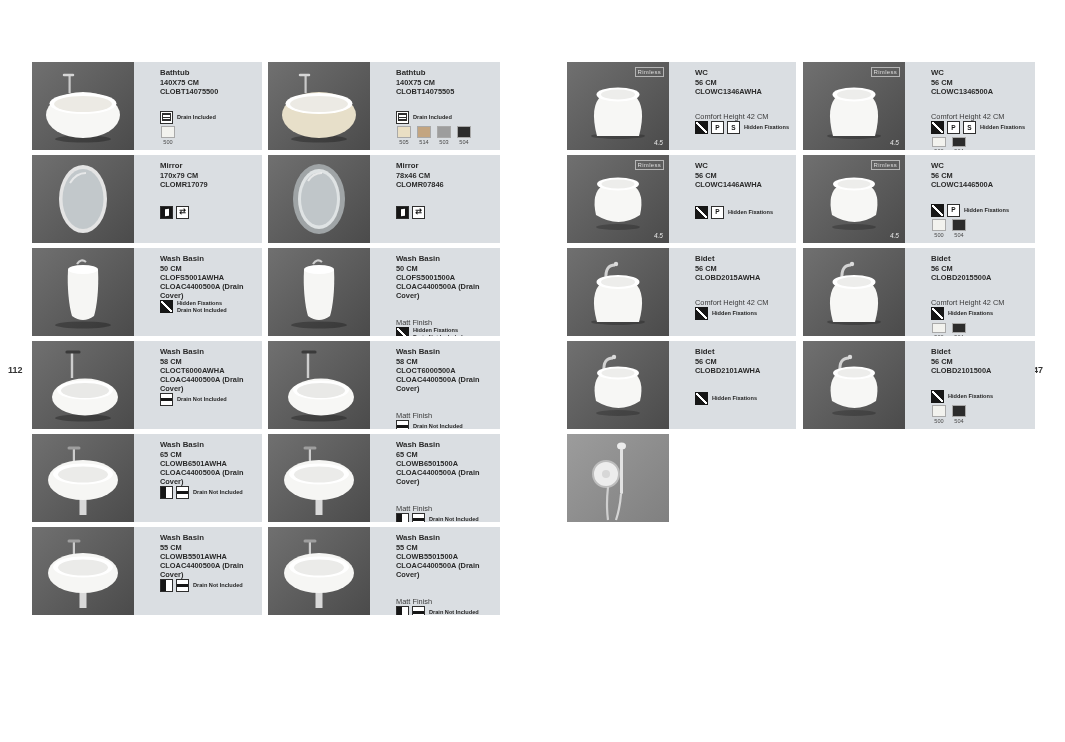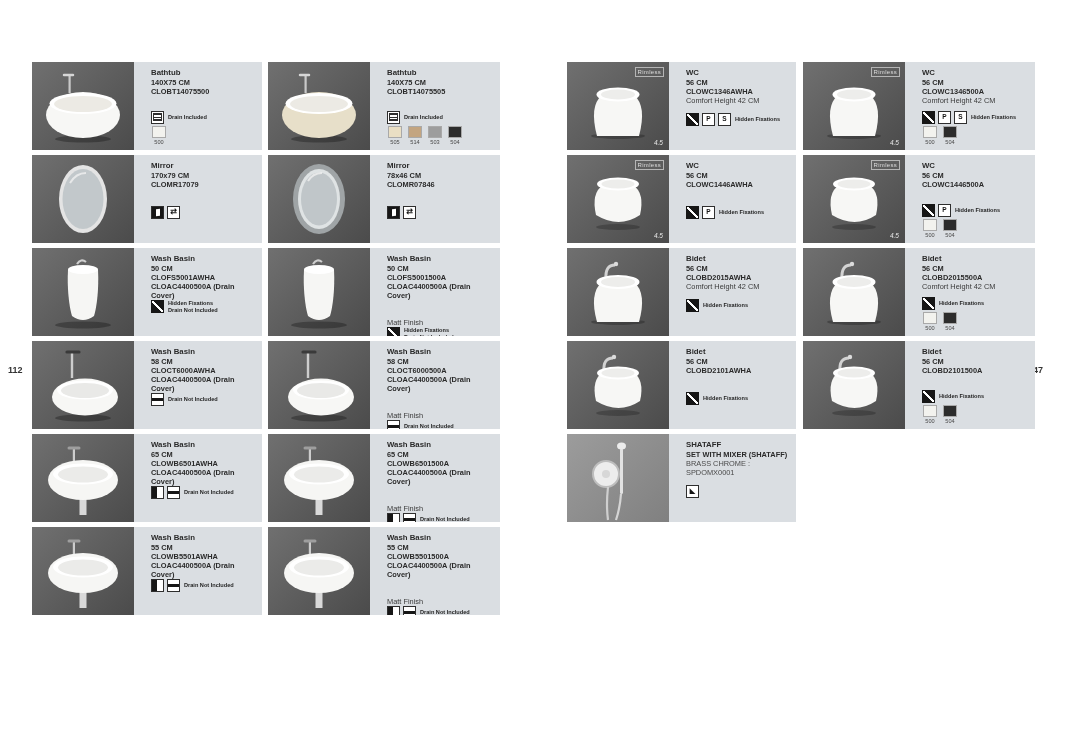--- a/index.html
+++ b/index.html
@@ -10,26 +10,26 @@
   #col-2{left:268px;width:232px}
   #col-3{left:567px;width:229px}
   #col-4{left:803px;width:232px}
   .card{display:flex;height:88px;overflow:hidden;}
   .photo{position:relative;width:102px;flex:0 0 102px;background:linear-gradient(135deg,#707070,#4b4b4b);}
   .photo.light{background:linear-gradient(135deg,#9c9c9c,#808080);}
   .photo svg{position:absolute;inset:0;width:100%;height:100%;}
   .badge{position:absolute;top:5px;right:5px;border:1px solid #b5b5b5;color:#dcdcdc;
          font-size:6px;line-height:8px;padding:0 2px;letter-spacing:.3px;}
   .flush{position:absolute;bottom:4px;right:6px;color:#e9e9e9;font-size:6.5px;font-style:italic;}
-  .info{flex:1;background:#dadee2;padding:6px 5px 4px 17px;display:flex;flex-direction:column;
+  .info{flex:1;background:#dadee2;padding:6px 5px 4px 26px;display:flex;flex-direction:column;
         font-size:7.4px;line-height:1.22;}
   .title,.size,.code{font-weight:bold;color:#2a2a2a;}
   .title{font-size:7.8px;}
   .subline{color:#4a4a4a;}
-  .note{margin-top:0;color:#3a3a3a;}
+  .note{margin-top:16px;color:#3a3a3a;}
   .finish{margin-top:18px;color:#3a3a3a;}
   .features{display:flex;align-items:center;gap:4px;margin-top:auto;min-height:14px;}
   .icons{display:flex;gap:3px;}
   .ic{width:13px;height:13px;box-sizing:border-box;border:1px solid #2e2e2e;background:#fff;
       display:flex;align-items:center;justify-content:center;font-size:6.5px;font-weight:bold;color:#141414;}
   .ic[data-name="hidden-fixations-icon"]{background-color:#161616;border-color:#161616;
       background-image:linear-gradient(45deg,transparent 42%,#fff 42%,#fff 58%,transparent 58%);}
   .ic[data-name="drain-included-icon"]::after{content:"";width:7px;height:6px;border:1px solid #2e2e2e;
       background:repeating-linear-gradient(0deg,#2e2e2e 0 1px,transparent 1px 2.5px);}
   .ic[data-name="drain-not-included-icon"]{background:linear-gradient(180deg,#fff 0 4px,#161616 4px 7px,#fff 7px);}
@@ -551,32 +551,20 @@
         <div class="photo light" data-name="product-photo">
           <svg viewBox="0 0 100 88" data-name="product-photo-illustration">
             <circle cx="38" cy="40" r="13" fill="#ededed" stroke="#bdbdbd" stroke-width="2"></circle>
             <circle cx="38" cy="40" r="4" fill="#d7d7d7"></circle>
             <rect x="52" y="14" width="3" height="46" rx="1.5" fill="#e2e2e2"></rect>
             <ellipse cx="53.5" cy="12" rx="4.5" ry="3.5" fill="#ececec"></ellipse>
             <path d="M53 60 q-1 14 -5 26" stroke="#d5d5d5" stroke-width="2.2" fill="none"></path>
             <path d="M40 53 q-2 18 0 33" stroke="#cfcfcf" stroke-width="2.2" fill="none"></path>
           </svg>
         </div>
-        <div class="info" data-name="product-info">
-          <div class="title" data-name="product-title">SHATAFF</div>
-          <div class="size" data-name="product-size">SET WITH MIXER (SHATAFF)</div>
-          <div class="subline" data-name="product-subline">BRASS CHROME :</div>
-          <div class="subline" data-name="product-subline">SPDOMX0001</div>
-          <div class="features" data-name="feature-icons">
-            <div class="icons" data-name="icon-row">
-              <span class="ic" data-name="shataff-icon"></span>
-            </div>
-          </div>
-          <div class="swatches" data-name="color-swatches"></div>
-        </div>
       </div>
     </div>
     <div class="col" data-name="product-column-4" id="col-4">
       <div class="card" data-name="product-card">
         <div class="photo" data-name="product-photo">
           <svg viewBox="0 0 100 88" data-name="product-photo-illustration">
             <ellipse cx="50" cy="74" rx="27" ry="3" fill="rgba(0,0,0,0.25)"></ellipse>
             <path d="M29 74 q-8 -30 5 -41 q16 -11 32 0 q13 11 5 41 z" fill="#f7f7f5"></path>
             <ellipse cx="50" cy="32.5" rx="21.5" ry="7" fill="#ffffff"></ellipse>
             <ellipse cx="50" cy="32.5" rx="17" ry="5" fill="#ededeb"></ellipse>

